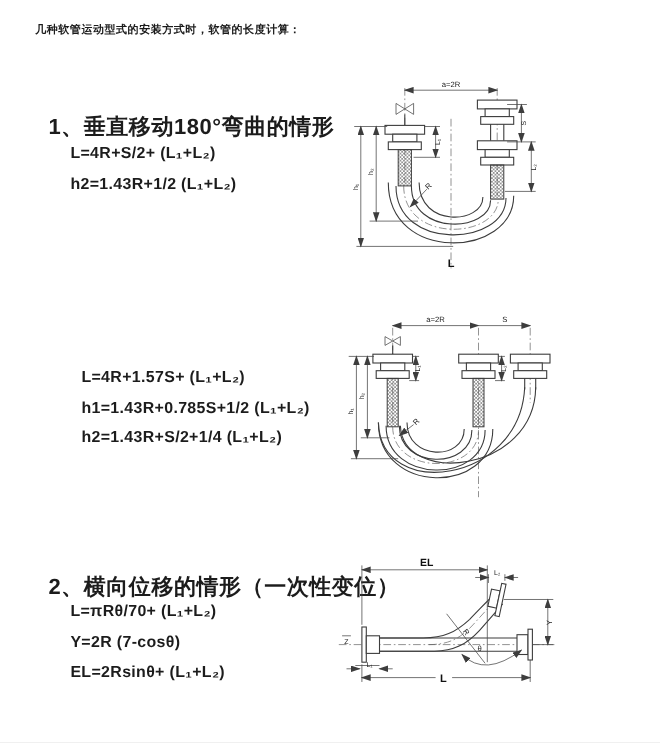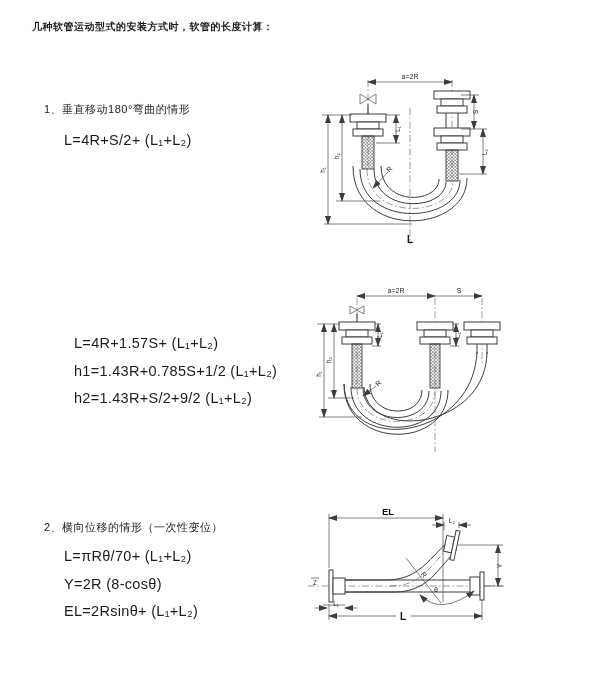--- a/index.html
+++ b/index.html
@@ -2,22 +2,22 @@
 <html><head>
 <meta charset="utf-8">
 <style>
   html,body{margin:0;padding:0;background:#ffffff;}
   .page{
     position:relative;width:600px;height:675px;background:#fff;
     font-family:"Liberation Sans", sans-serif;color:#1c1c1c;overflow:hidden;
     border-bottom:2px solid #e2e2e2;
   }
   .title{position:absolute;left:32px;top:20px;font-size:10px;font-weight:bold;letter-spacing:.5px;}
-  .sec-heading{position:absolute;font-size:11px;font-weight:normal;letter-spacing:.5px;}
-  .formulas{position:absolute;font-size:14.5px;line-height:27.5px;letter-spacing:.3px;}
+  .sec-heading{position:absolute;font-size:20px;font-weight:bold;letter-spacing:.5px;}
+  .formulas{position:absolute;font-size:14.5px;line-height:27.5px;letter-spacing:.3px;font-weight:bold;}
   .formula{white-space:pre;}
   svg{position:absolute;}
   .ln{stroke:#3d3d3d;stroke-width:1;fill:none;}
   .thin{stroke:#4a4a4a;stroke-width:.7;fill:none;}
   .cl{stroke:#5a5a5a;stroke-width:.6;fill:none;stroke-dasharray:7 2.5 1.5 2.5;}
   .fit{stroke:#3d3d3d;stroke-width:1;fill:#ffffff;}
   .braid{stroke:#3d3d3d;stroke-width:.9;}
   .dimtxt{font-family:"Liberation Sans",sans-serif;font-size:7px;fill:#222;}
   .dimtxt-s{font-family:"Liberation Sans",sans-serif;font-size:6.3px;fill:#222;}
   .biglbl{font-family:"Liberation Sans",sans-serif;font-size:10px;font-weight:bold;fill:#111;}
@@ -25,32 +25,33 @@
 </head>
 <body>
 
 <div class="page">
 
   <div class="title">几种软管运动型式的安装方式时，软管的长度计算：</div>
 
   <div class="sec-heading" style="left:44px;top:102px">1、垂直移动180°弯曲的情形</div>
   <div class="formulas" style="left:64px;top:127px">
     <div class="formula">L=4R+S/2+ (L₁+L₂)</div>
+    <div class="formula">h2=1.43R+1/2 (L₁+L₂)</div>
   </div>
 
   <div class="formulas" style="left:74px;top:330px">
     <div class="formula">L=4R+1.57S+ (L₁+L₂)</div>
     <div class="formula">h1=1.43R+0.785S+1/2 (L₁+L₂)</div>
-    <div class="formula">h2=1.43R+S/2+9/2 (L₁+L₂)</div>
+    <div class="formula">h2=1.43R+S/2+1/4 (L₁+L₂)</div>
   </div>
 
   <div class="sec-heading" style="left:44px;top:520px">2、横向位移的情形（一次性变位）</div>
   <div class="formulas" style="left:64px;top:543px">
     <div class="formula">L=πRθ/70+ (L₁+L₂)</div>
-    <div class="formula">Y=2R (8-cosθ)</div>
+    <div class="formula">Y=2R (7-cosθ)</div>
     <div class="formula">EL=2Rsinθ+ (L₁+L₂)</div>
   </div>
 
   <svg style="left:300px;top:66px" width="280" height="200" viewBox="0 0 280 200">
     <defs>
       <marker id="ar1" markerWidth="9" markerHeight="6" refX="8" refY="3" orient="auto-start-reverse" markerUnits="userSpaceOnUse">
         <path d="M0,0 L9,3 L0,6 Z" fill="#3d3d3d"></path>
       </marker>
       <pattern id="hx1" width="3.2" height="3.2" patternUnits="userSpaceOnUse">
         <path d="M0,3.2 L3.2,0 M0,0 L3.2,3.2" stroke="#555" stroke-width=".5"></path>

